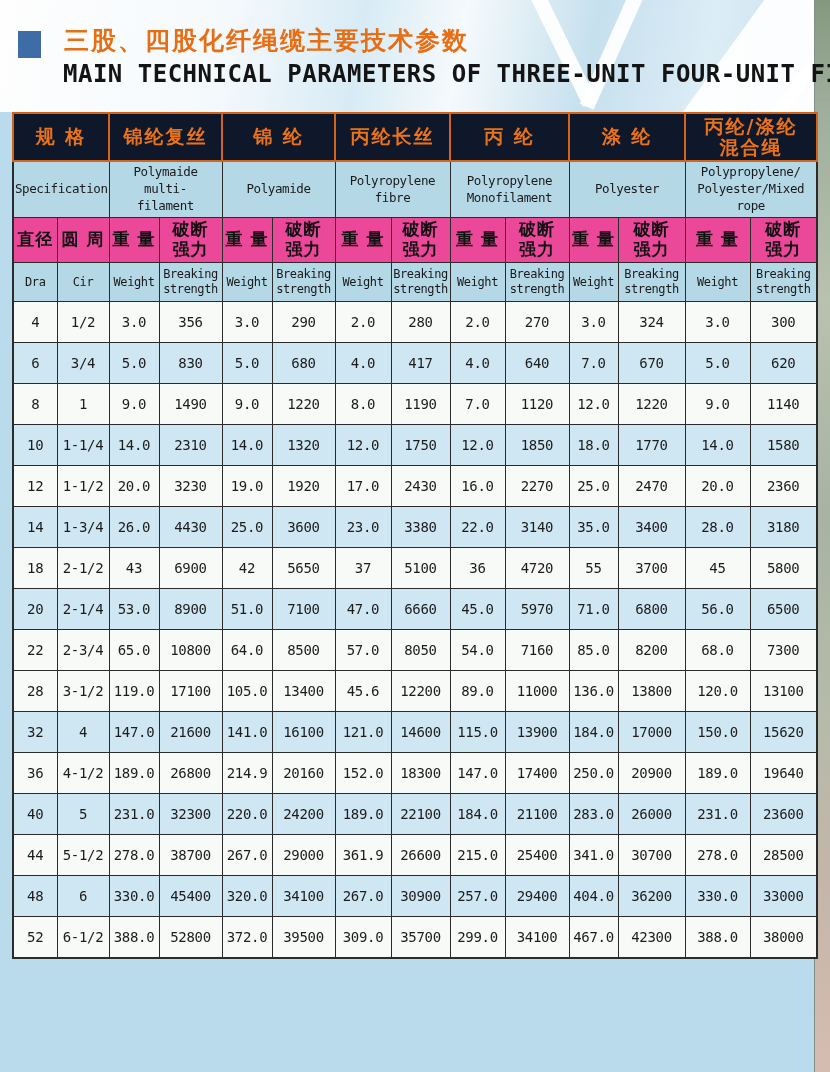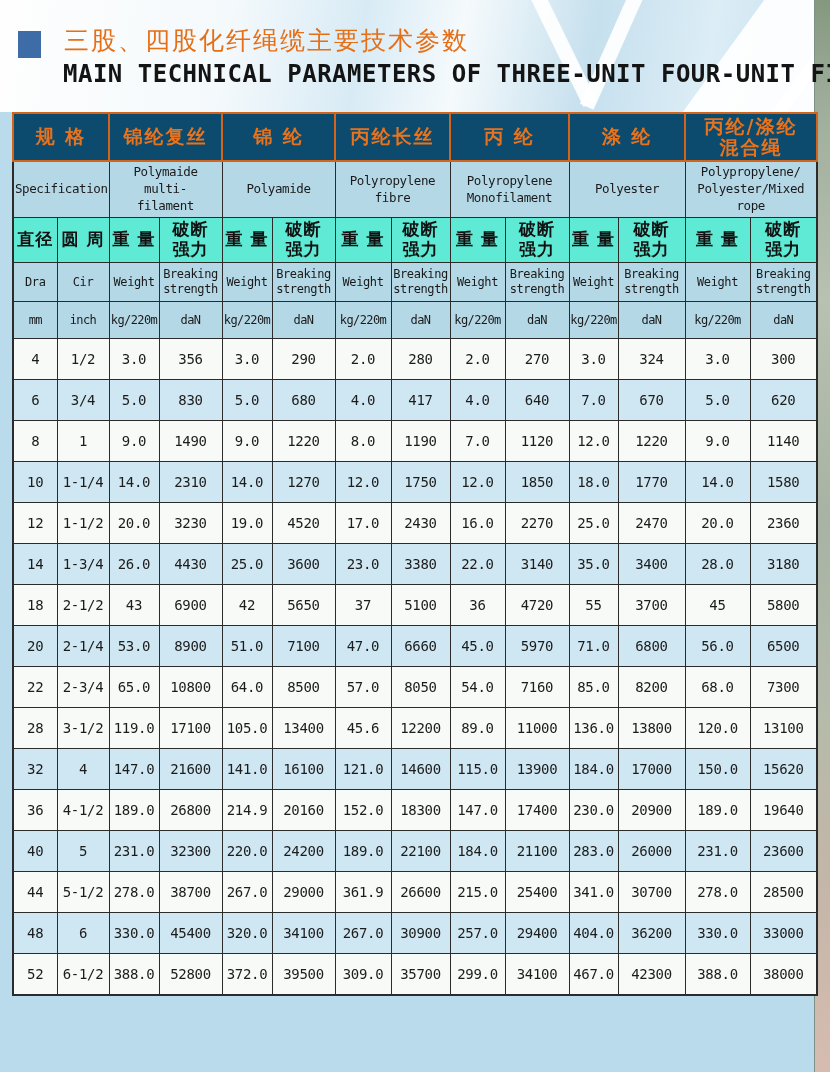--- a/index.html
+++ b/index.html
@@ -22,51 +22,51 @@
   
   .edge-strip{
     position:absolute;right:0;top:0;width:15px;height:1072px;
     border-left:1px solid #7e9085;
     background:linear-gradient(180deg,#84987f 0%,#9fae9c 10%,#b9c1b0 28%,#a8b3a3 48%,#b5bbaa 66%,#c3b6a8 82%,#d6bcb0 100%);
   }
   
   .title-bullet{position:absolute;left:18px;top:31px;width:23px;height:27px;background:#3e6ca6;}
   .title-cn{
     position:absolute;left:64px;top:24px;
-    font-size:25px;font-weight:normal;letter-spacing:2px;color:#e66f16;
+    font-size:25px;font-weight:bold;letter-spacing:2px;color:#e66f16;
     font-family:"DejaVu Sans","Liberation Sans",sans-serif;white-space:nowrap;
   }
   .title-en{
     position:absolute;left:63px;top:60px;
     font-size:24px;font-weight:bold;letter-spacing:.5px;color:#141414;
     font-family:"DejaVu Sans Mono","Liberation Mono",monospace;white-space:nowrap;
   }
   
   table{
     border-collapse:collapse;table-layout:fixed;
     position:absolute;left:12px;top:112px;
     background:#f8faf7;border:2px solid #2b2b2b;
   }
   th,td{
     border:1.6px solid #2b2b2b;text-align:center;vertical-align:middle;
     padding:0;overflow:hidden;
   }
   th{font-weight:normal;}
   .hg{  
-    border:2.3px solid #d2641c;color:#e8731c;background:#0c4a6e;
+    border:2.3px solid #d2641c;color:#e8731c;background:#0f172a;
     font-weight:bold;font-size:19px;letter-spacing:2px;
     line-height:1.12;height:46px;white-space:pre-line;
   }
   .he{  
     background:#b5d8e7;color:#1a1a1a;height:55px;
     font-family:"DejaVu Sans Mono","Liberation Mono",monospace;
     font-size:12.5px;letter-spacing:-0.4px;line-height:1.35;white-space:pre-line;
   }
   .hc{  
-    background:#5eead4;color:#111;height:44px;
+    background:#ec4899;color:#111;height:44px;
     font-weight:bold;font-size:17px;letter-spacing:1px;
     line-height:1.15;white-space:pre-line;margin-top:12px;
   }
   .hs{  
     background:#b5d8e7;color:#1a1a1a;height:38px;
     font-family:"DejaVu Sans Mono","Liberation Mono",monospace;
     font-size:12px;letter-spacing:-0.4px;line-height:1.25;white-space:pre-line;
   }
   .hu{  
     background:#b5d8e7;color:#1a1a1a;height:36px;
@@ -177,36 +177,20 @@
           <th class="hs">Weight</th>
           <th class="hs">Breaking
 strength</th>
           <th class="hs">Weight</th>
           <th class="hs">Breaking
 strength</th>
           <th class="hs">Weight</th>
           <th class="hs">Breaking
 strength</th>
         </tr>
-        <tr>
-          <th class="hu">mm</th>
-          <th class="hu">inch</th>
-          <th class="hu">kg/220m</th>
-          <th class="hu">daN</th>
-          <th class="hu">kg/220m</th>
-          <th class="hu">daN</th>
-          <th class="hu">kg/220m</th>
-          <th class="hu">daN</th>
-          <th class="hu">kg/220m</th>
-          <th class="hu">daN</th>
-          <th class="hu">kg/220m</th>
-          <th class="hu">daN</th>
-          <th class="hu">kg/220m</th>
-          <th class="hu">daN</th>
-        </tr>
       </thead>
       <tbody>
         <tr>
           <td>4</td>
           <td>1/2</td>
           <td>3.0</td>
           <td>356</td>
           <td>3.0</td>
           <td>290</td>
           <td>2.0</td>
@@ -249,37 +233,37 @@
           <td>1220</td>
           <td>9.0</td>
           <td>1140</td>
         </tr>
         <tr class="shaded">
           <td>10</td>
           <td>1-1/4</td>
           <td>14.0</td>
           <td>2310</td>
           <td>14.0</td>
-          <td>1270</td>
+          <td>1320</td>
           <td>12.0</td>
           <td>1750</td>
           <td>12.0</td>
           <td>1850</td>
           <td>18.0</td>
           <td>1770</td>
           <td>14.0</td>
           <td>1580</td>
         </tr>
         <tr>
           <td>12</td>
           <td>1-1/2</td>
           <td>20.0</td>
           <td>3230</td>
           <td>19.0</td>
-          <td>4520</td>
+          <td>1920</td>
           <td>17.0</td>
           <td>2430</td>
           <td>16.0</td>
           <td>2270</td>
           <td>25.0</td>
           <td>2470</td>
           <td>20.0</td>
           <td>2360</td>
         </tr>
         <tr class="shaded">
@@ -382,21 +366,21 @@
           <td>36</td>
           <td>4-1/2</td>
           <td>189.0</td>
           <td>26800</td>
           <td>214.9</td>
           <td>20160</td>
           <td>152.0</td>
           <td>18300</td>
           <td>147.0</td>
           <td>17400</td>
-          <td>230.0</td>
+          <td>250.0</td>
           <td>20900</td>
           <td>189.0</td>
           <td>19640</td>
         </tr>
         <tr class="shaded">
           <td>40</td>
           <td>5</td>
           <td>231.0</td>
           <td>32300</td>
           <td>220.0</td>

